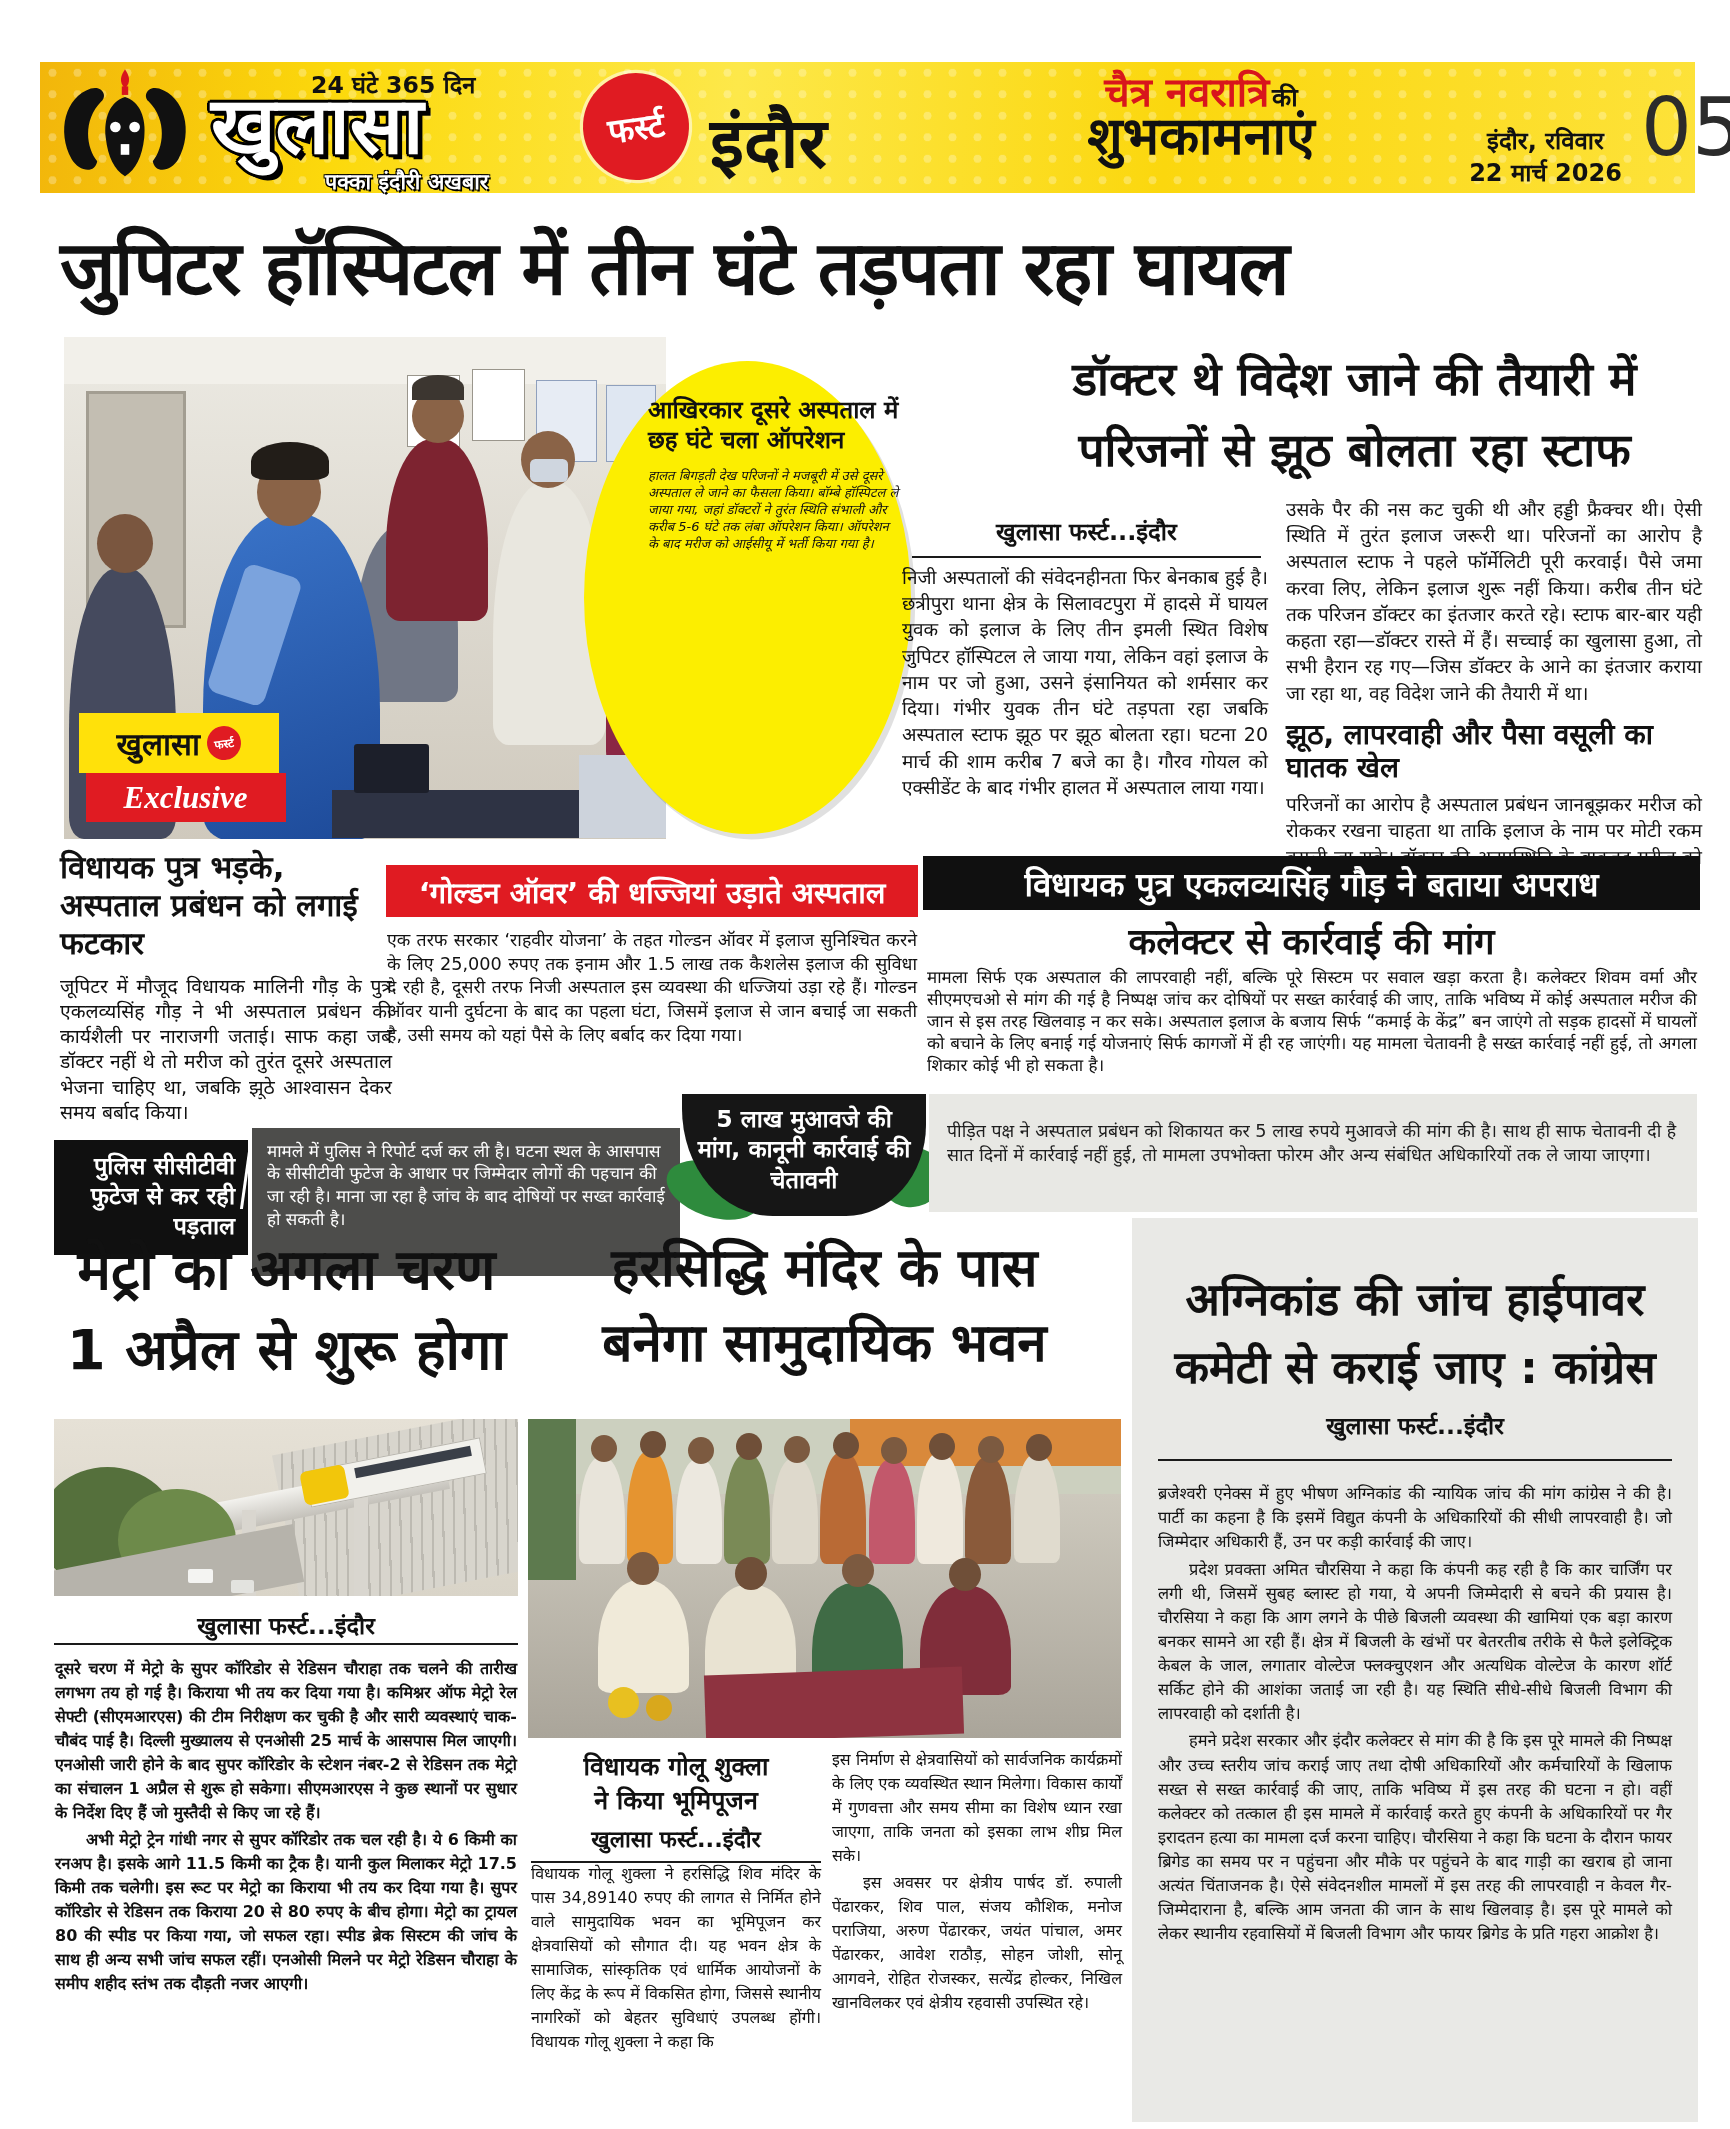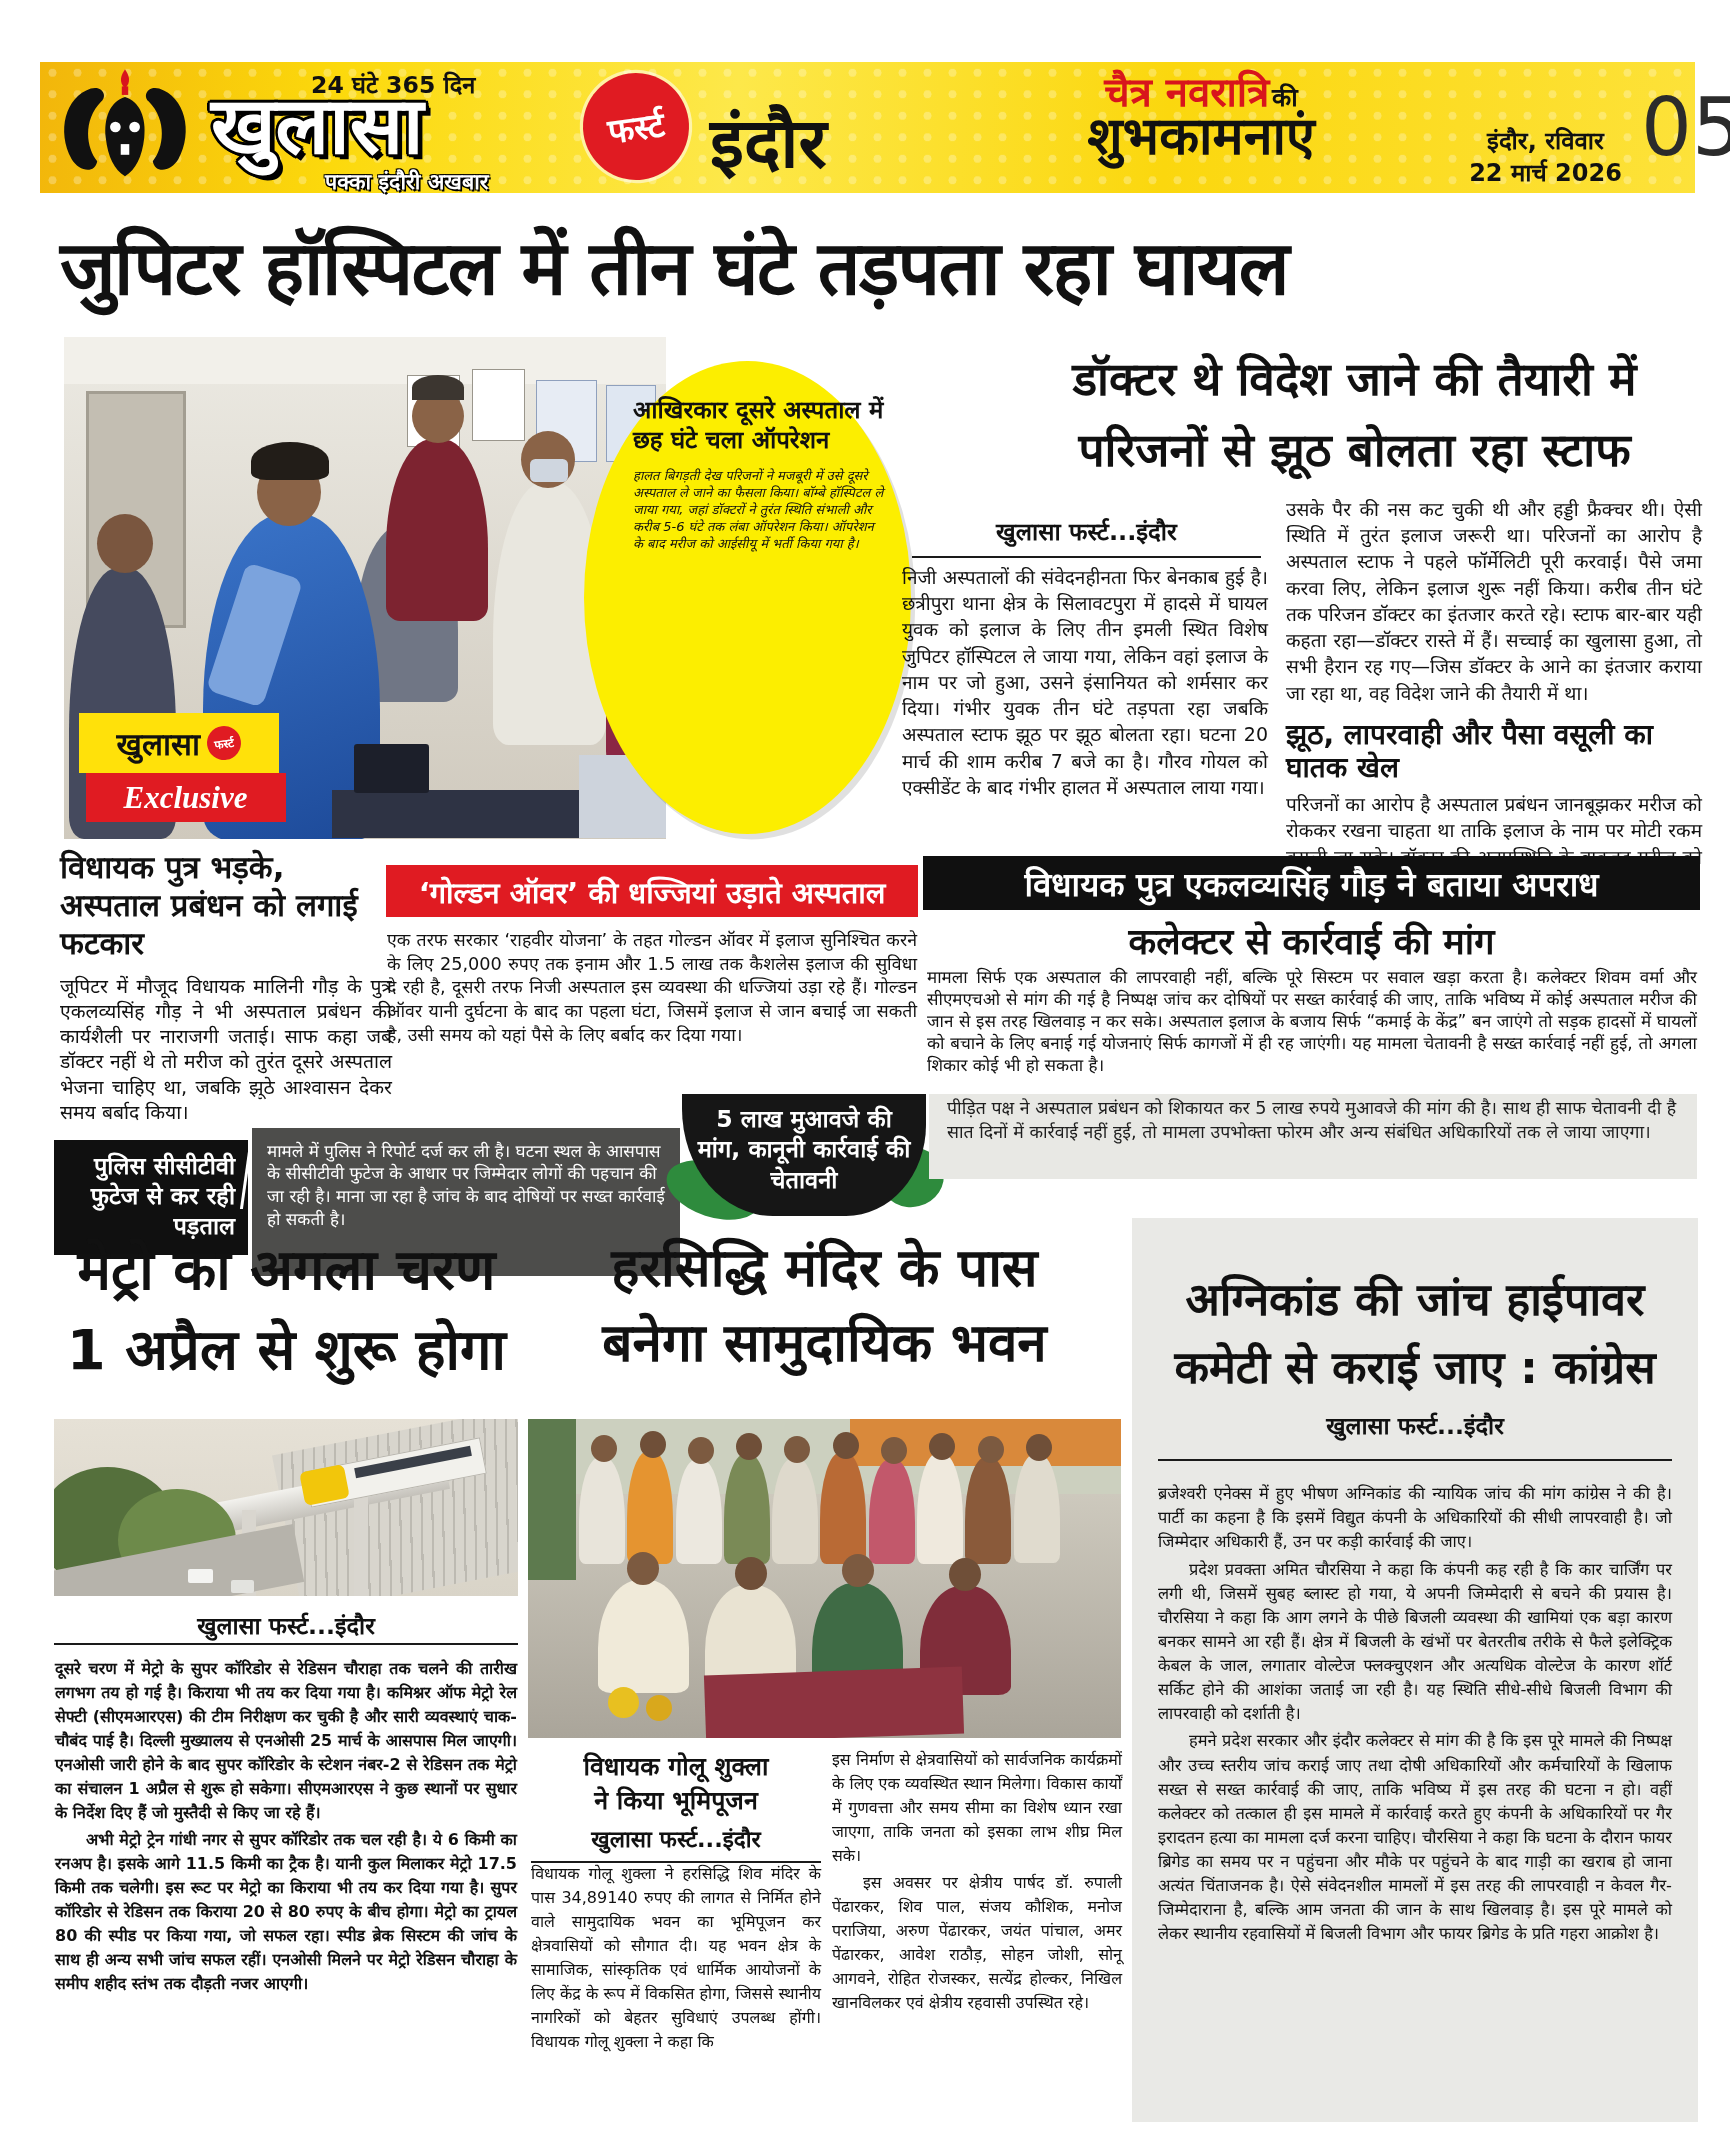--- a/index.html
+++ b/index.html
@@ -140,21 +140,21 @@
     <div class="ph" style="left:515px;top:418px;width:87px;height:83px;background:#cdd3dc;"></div>
 
     <div class="ph badge-yellow" style="left:15px;top:376px;width:200px;height:60px;">
       <span style="font-weight:900;font-size:31px;color:#111;">खुलासा</span>
       <span style="background:#e01b22;color:#fff;border-radius:50%;width:34px;height:34px;display:inline-flex;align-items:center;justify-content:center;font-weight:900;font-size:11.8px;transform:rotate(-8deg);">फर्स्ट</span>
     </div>
     <div class="ph badge-exclusive" style="left:21.5px;top:436px;width:200px;height:49px;font-size:31px;">Exclusive</div>
   </div>
 
   <div class="abs circle" style="left:584px;top:361px;width:327px;height:473px;padding:0;">
-    <div class="abs" style="left:49px;top:34px;width:252px;">
+    <div class="abs" style="left:64px;top:34px;width:252px;">
       <div class="circle-head">आखिरकार दूसरे अस्पताल में छह घंटे चला ऑपरेशन</div>
       <div class="circle-body">हालत बिगड़ती देख परिजनों ने मजबूरी में उसे दूसरे अस्पताल ले जाने का फैसला किया। बॉम्बे हॉस्पिटल ले जाया गया, जहां डॉक्टरों ने तुरंत स्थिति संभाली और करीब 5-6 घंटे तक लंबा ऑपरेशन किया। ऑपरेशन के बाद मरीज को आईसीयू में भर्ती किया गया है।</div>
     </div>
   </div>
 
   <div class="abs center lead-sub" style="left:1003px;top:344px;width:703px;">
     <div>डॉक्टर थे विदेश जाने की तैयारी में</div>
     <div>परिजनों से झूठ बोलता रहा स्टाफ</div>
   </div>
 
@@ -179,21 +179,21 @@
   <div class="abs band black-band" style="left:923px;top:856px;width:777px;height:54px;font-size:33px;">विधायक पुत्र एकलव्यसिंह गौड़ ने बताया अपराध</div>
   <div class="abs center" style="left:923px;top:916px;width:777px;font-weight:900;font-size:36px;">कलेक्टर से कार्रवाई की मांग</div>
   <div class="abs just" style="left:927px;top:966px;width:770px;font-size:17px;line-height:1.3;">मामला सिर्फ एक अस्पताल की लापरवाही नहीं, बल्कि पूरे सिस्टम पर सवाल खड़ा करता है। कलेक्टर शिवम वर्मा और सीएमएचओ से मांग की गई है निष्पक्ष जांच कर दोषियों पर सख्त कार्रवाई की जाए, ताकि भविष्य में कोई अस्पताल मरीज की जान से इस तरह खिलवाड़ न कर सके। अस्पताल इलाज के बजाय सिर्फ “कमाई के केंद्र” बन जाएंगे तो सड़क हादसों में घायलों को बचाने के लिए बनाई गई योजनाएं सिर्फ कागजों में ही रह जाएंगी। यह मामला चेतावनी है सख्त कार्रवाई नहीं हुई, तो अगला शिकार कोई भी हो सकता है।</div>
 
   <div class="abs strip-black" style="left:54px;top:1094px;width:194px;height:115px;font-size:23.6px;line-height:1.28;text-align:right;padding:10.7px 13px;box-sizing:border-box;">पुलिस सीसीटीवी फुटेज से कर रही पड़ताल</div>
   <div class="abs" style="left:248px;top:1094px;width:3.2px;height:115px;background:#fff;transform:skewX(-8deg);"></div>
   <div class="abs strip-gray" style="left:252px;top:1128px;width:428px;height:148px;font-size:17px;line-height:1.33;padding:11.8px 15px;box-sizing:border-box;">मामले में पुलिस ने रिपोर्ट दर्ज कर ली है। घटना स्थल के आसपास के सीसीटीवी फुटेज के आधार पर जिम्मेदार लोगों की पहचान की जा रही है। माना जा रहा है जांच के बाद दोषियों पर सख्त कार्रवाई हो सकती है।</div>
   <div class="abs green-accent" style="left:665px;top:1163px;width:97px;height:54px;transform:rotate(18deg);"></div>
   <div class="abs green-accent" style="left:880px;top:1148px;width:64px;height:59px;transform:rotate(-14deg);"></div>
   <div class="abs ribbon" style="left:682px;top:1094px;width:244px;height:122px;font-size:23.6px;line-height:1.3;padding:9.7px 14px 0 14px;box-sizing:border-box;">5 लाख मुआवजे की मांग, कानूनी कार्रवाई की चेतावनी</div>
-  <div class="abs strip-light" style="left:929px;top:1094px;width:768px;height:85px;font-size:17.7px;line-height:1.36;padding:2px 18px;box-sizing:border-box;">पीड़ित पक्ष ने अस्पताल प्रबंधन को शिकायत कर 5 लाख रुपये मुआवजे की मांग की है। साथ ही साफ चेतावनी दी है सात दिनों में कार्रवाई नहीं हुई, तो मामला उपभोक्ता फोरम और अन्य संबंधित अधिकारियों तक ले जाया जाएगा।</div>
+  <div class="abs strip-light" style="left:929px;top:1094px;width:768px;height:118px;font-size:17.7px;line-height:1.36;padding:25px 18px;box-sizing:border-box;">पीड़ित पक्ष ने अस्पताल प्रबंधन को शिकायत कर 5 लाख रुपये मुआवजे की मांग की है। साथ ही साफ चेतावनी दी है सात दिनों में कार्रवाई नहीं हुई, तो मामला उपभोक्ता फोरम और अन्य संबंधित अधिकारियों तक ले जाया जाएगा।</div>
 
   <div class="abs center col-headline" style="left:55px;top:1230px;width:463px;font-size:56px;">
     <div>मेट्रो का अगला चरण</div>
     <div>1 अप्रैल से शुरू होगा</div>
   </div>
 
   <div class="abs photo" style="left:54px;top:1419px;width:464px;height:177px;background:linear-gradient(#e6e1d6,#d9d4c8);">
     <div class="ph" style="left:231px;top:10.7px;width:252px;height:161px;background:repeating-linear-gradient(100deg,#d8d5cd 0 8.6px,#bdbab2 8.6px 10.7px);transform:rotate(-11deg);"></div>
     <div class="ph" style="left:-32px;top:80px;width:429px;height:31px;background:linear-gradient(#f3f2ee,#c4c1ba);transform:rotate(-11deg);"></div>
     <div class="ph" style="left:80px;top:112px;width:14px;height:65px;background:#d9d6cf;"></div>

